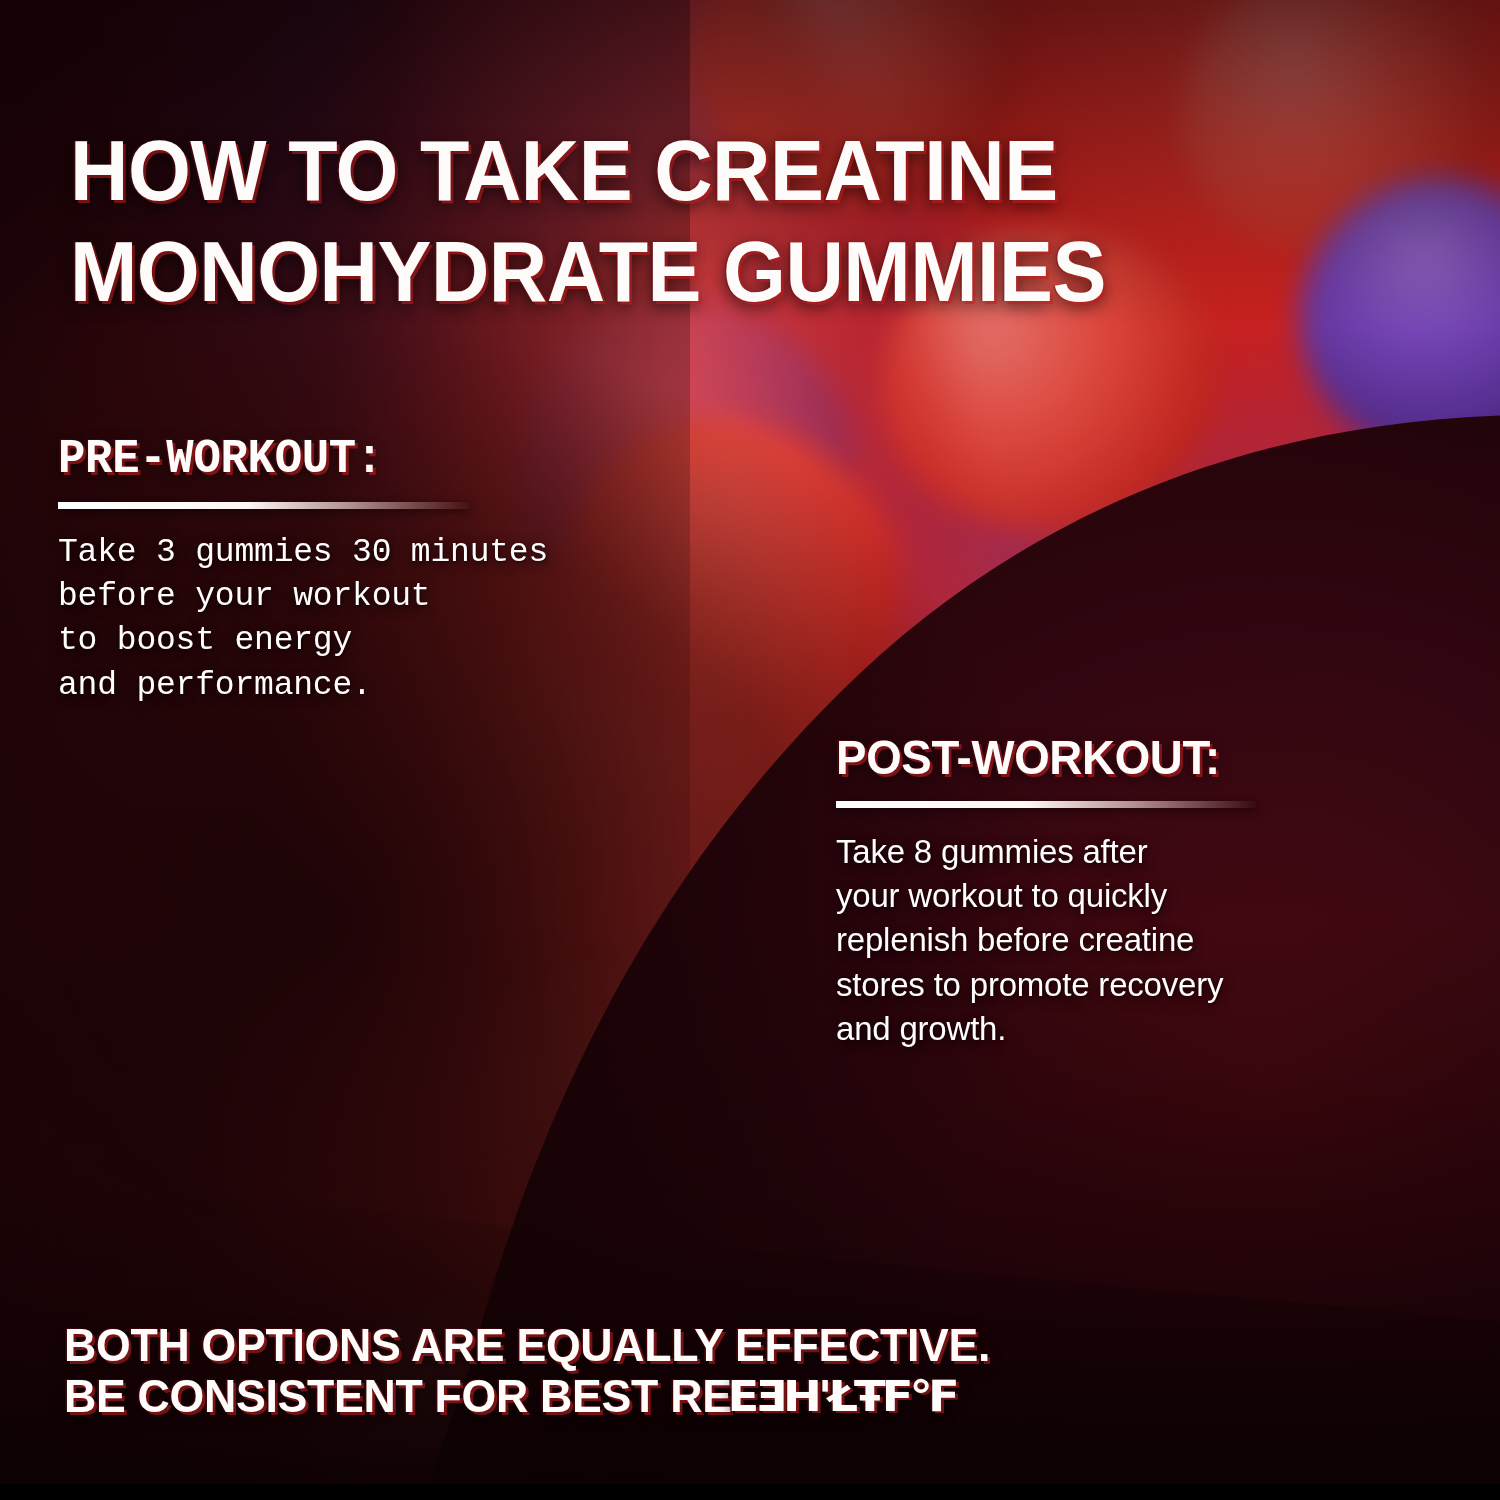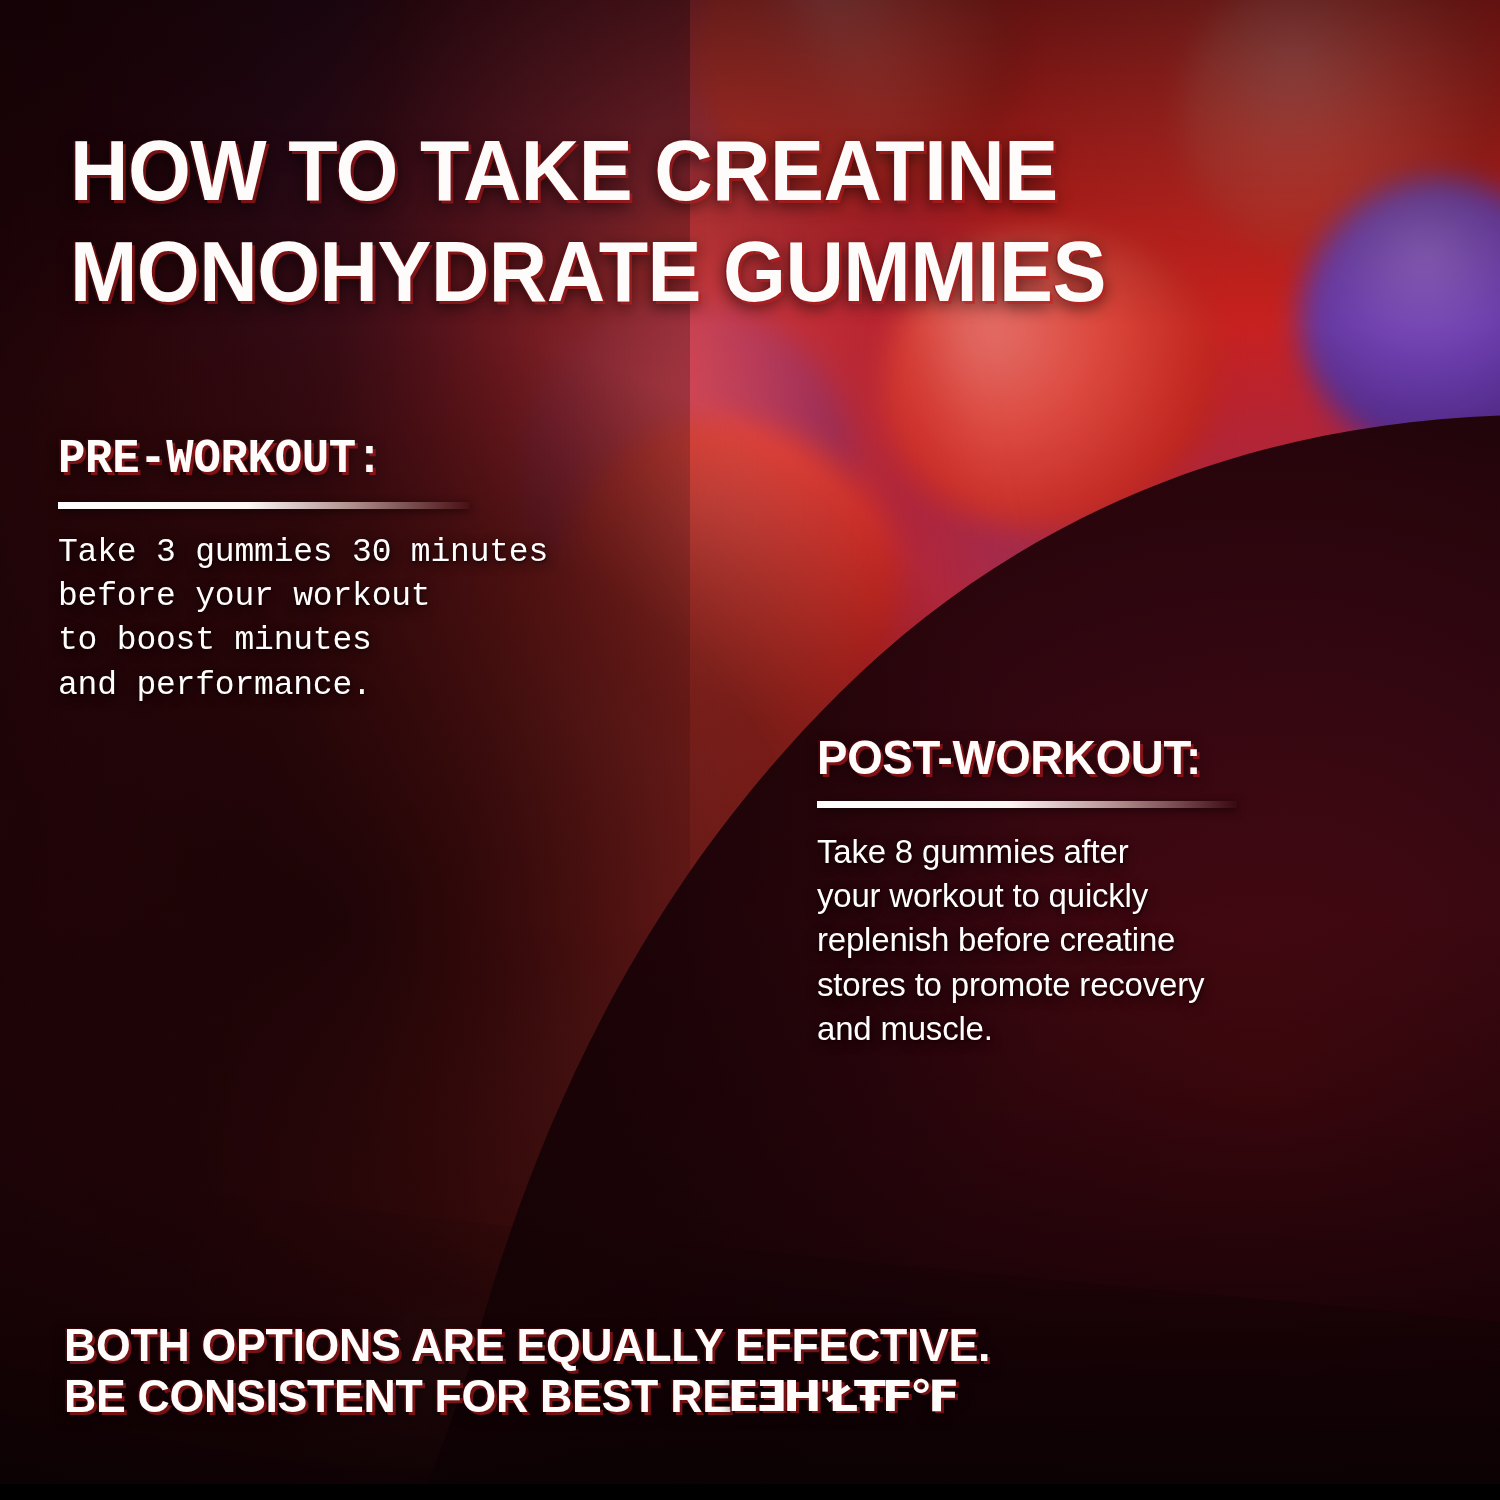--- a/index.html
+++ b/index.html
@@ -104,21 +104,21 @@
     transform-origin: left center;
     text-shadow:
       3px 3px 0 rgba(196,30,30,.55),
       -2px 0 0 rgba(120,10,14,.40),
       0 5px 16px rgba(0,0,0,.66);
   }
   .title .ln { display: block; white-space: nowrap; }
 
   .block { position: absolute; }
   .block.pre  { left: 58px;  top: 432px; width: 760px; font-family: Liberation Mono, monospace; }
-  .block.post { left: 817px; top: 730px; width: 660px; }
+  .block.post { left: 836px; top: 730px; width: 660px; }
 
   .sec-head {
     font-size: 48px;
     font-weight: 700;
     color: #fefdfc;
     text-transform: uppercase;
     letter-spacing: -0.3px;
     transform: scaleX(.95);
     transform-origin: left center;
     white-space: nowrap;
@@ -240,34 +240,34 @@
       <span class="ln">HOW TO TAKE CREATINE</span>
       <span class="ln">MONOHYDRATE GUMMIES</span>
     </h1>
 
     <div class="block pre">
       <div class="sec-head">PRE-WORKOUT:</div>
       <div class="rule"></div>
       <div class="body">
         <span class="ln">Take 3 gummies 30 minutes</span>
         <span class="ln">before your workout</span>
-        <span class="ln">to boost minutes</span>
+        <span class="ln">to boost energy</span>
         <span class="ln">and performance.</span>
       </div>
     </div>
 
     <div class="block post">
       <div class="sec-head">POST-WORKOUT:</div>
       <div class="rule"></div>
       <div class="body">
         <span class="ln">Take 8 gummies after</span>
         <span class="ln">your workout to quickly</span>
         <span class="ln">replenish before creatine</span>
         <span class="ln">stores to promote recovery</span>
-        <span class="ln">and muscle.</span>
+        <span class="ln">and growth.</span>
       </div>
     </div>
 
     <div class="footer">
       <span class="ln">BOTH OPTIONS ARE EQUALLY EFFECTIVE.</span>
       <span class="ln"><span>BE CONSISTENT FOR BEST RE</span><span class="glitch">EƎH'ŁŦF℉</span></span>
     </div>
 
   </div>
 </div>

